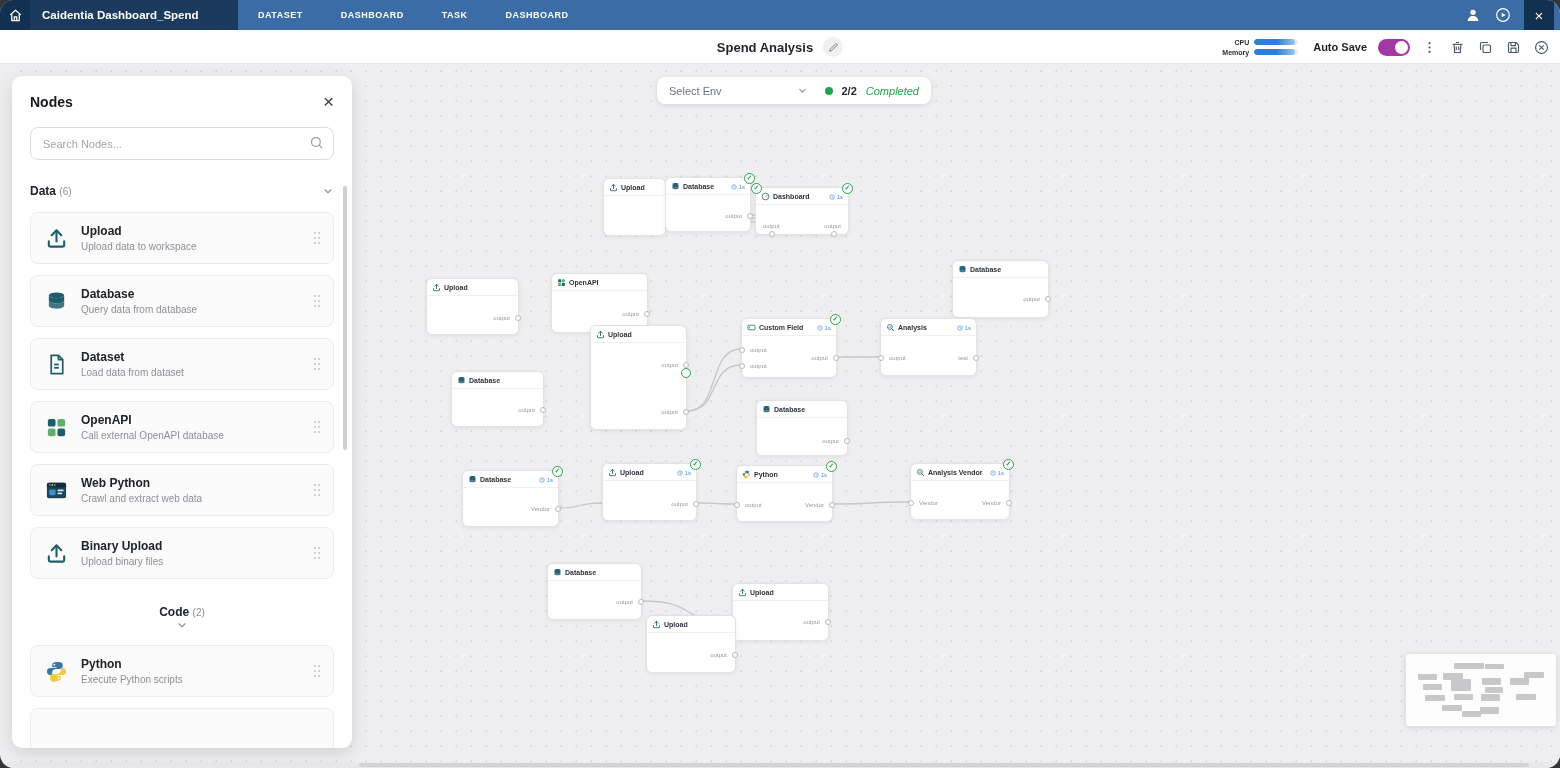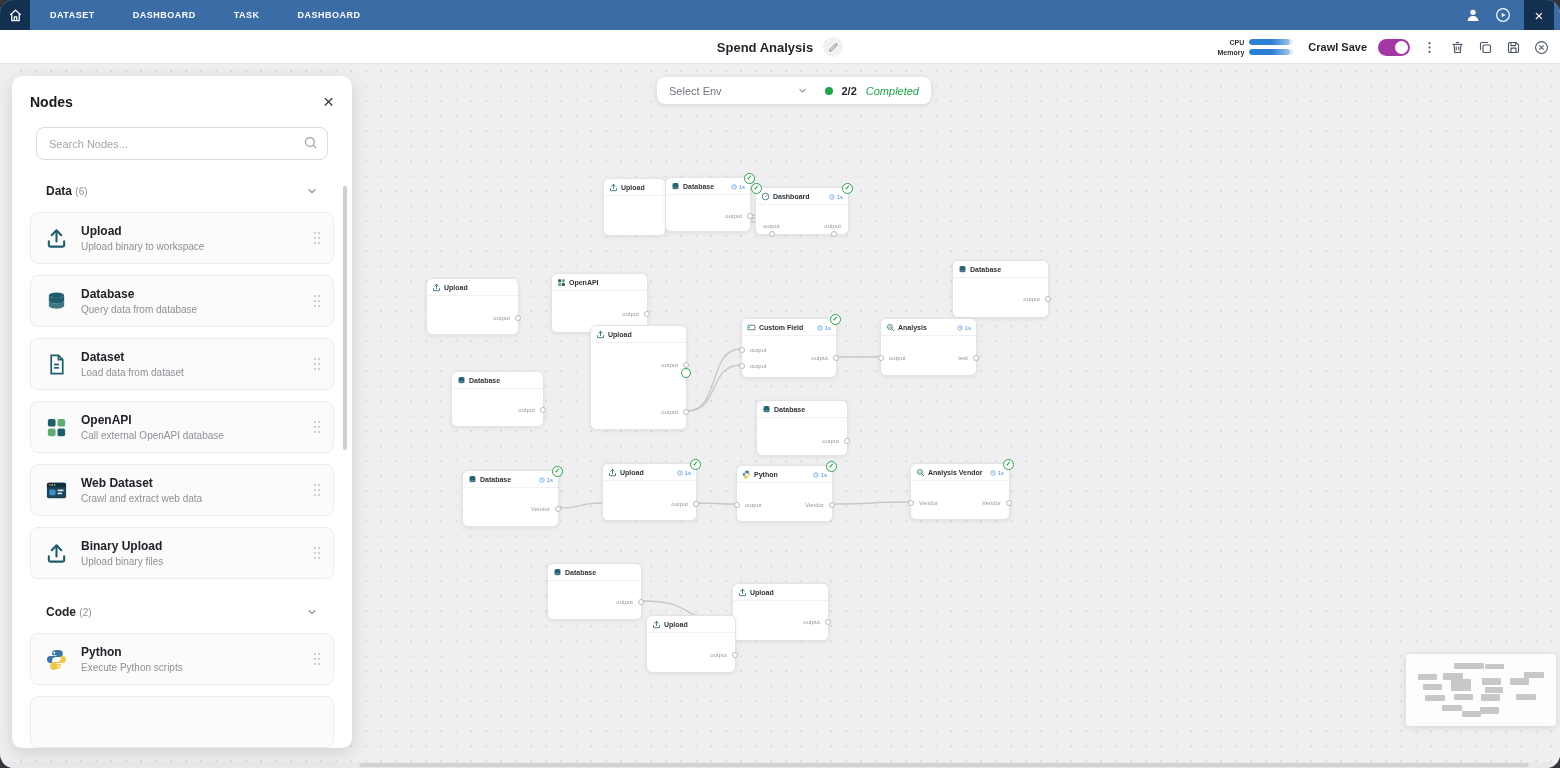--- a/index.html
+++ b/index.html
@@ -69,34 +69,34 @@
   .minimap { position:absolute; right:18px; bottom:36px; width:150px; height:72px; background:#fdfdfd; border-radius:3px;
              box-shadow:0 1px 6px rgba(0,0,0,.12); z-index:6; }
   .minimap i { position:absolute; background:#c8c8ca; border-radius:1px; }
 
   
   .panel { position:absolute; left:12px; top:76px; width:340px; height:672px; background:#fff; border-radius:10px;
            box-shadow:0 5px 18px rgba(0,0,0,.13); z-index:10; display:flex; flex-direction:column; padding-top:16px; overflow:hidden; }
   .panel-head { display:flex; align-items:center; justify-content:space-between; margin:0 18px; }
   .panel-title { font-size:14px; font-weight:bold; color:#17191c; }
   .panel-close { font-size:19px; color:#3c4046; cursor:pointer; line-height:1; }
-  .search-wrap { position:relative; margin:16px 24px 0;border-radius:10px; }
+  .search-wrap { position:relative; margin:16px 18px 0;border-radius:10px; }
   .search-input { width:100%; height:33px; border:1px solid #dcdcdf; border-radius:8px; padding:0 32px 0 12px;
                   font-size:11px; color:#333; outline:none; font-family:"Liberation Sans", sans-serif; }
   .search-input::placeholder { color:#a2a5aa; }
   .search-icon { position:absolute; right:10px; top:8px; width:15px; height:15px; }
   .search-icon svg { width:15px; height:15px; }
   .side-scroll { flex:1; overflow:hidden; padding:18px 18px 0; position:relative; }
-  .sec-header { display:flex; align-items:center; justify-content:space-between; margin:6px 16px 14px; cursor:pointer; }
+  .sec-header { display:flex; align-items:center; justify-content:space-between; margin:6px 0 14px; cursor:pointer; }
   .sec-label { font-size:12px; font-weight:bold; color:#202327; }
   .sec-label em { font-style:normal; font-weight:normal; font-size:10px; color:#8d9095; }
   .sec-chev svg { width:12px; height:12px; display:block; }
   .side-item { height:52px; margin-bottom:11px; background:#fbfbfc; border:1px solid #ececee; border-radius:8px;
                display:flex; align-items:center; padding:0 12px 0 14px; cursor:grab; }
-  .side-item + .sec-header { margin-top:26px; }
+  .side-item + .sec-header { margin-top:26px;flex-direction:column; }
   .side-icon { width:23px; height:23px; flex:none; }
   .side-icon svg { width:100%; height:100%; display:block; }
   .side-texts { display:flex; flex-direction:column; margin-left:13px; gap:3px; }
   .side-name { font-size:12px; font-weight:bold; color:#202327; }
   .side-desc { font-size:10px; color:#8d9095; }
   .drag-handle { margin-left:auto; width:8px; height:14px; position:relative; cursor:grab; }
   .drag-handle i { position:absolute; left:1px; top:1px; width:2px; height:2px; border-radius:50%; background:#c2c3c6;
                    box-shadow:0 5px 0 #c2c3c6, 0 10px 0 #c2c3c6, 4px 0 0 #c2c3c6, 4px 5px 0 #c2c3c6, 4px 10px 0 #c2c3c6; }
   .side-item.partial { margin-bottom:0; }
   .panel-scrollbar { position:absolute; right:5px; top:110px; width:4px; height:264px; border-radius:2px; background:#cfcfd2; cursor:pointer; }
@@ -112,20 +112,21 @@
   <div class="topnav">
     <div class="home-btn">
       <span>
           <svg viewBox="0 0 24 24" fill="none" stroke="#fff" stroke-width="2" stroke-linejoin="round" style="width:15px;height:15px;display:block">
             <path d="M3.5 11L12 3.5L20.5 11"></path>
             <path d="M6 9.5V20h12V9.5"></path>
             <path d="M10 20v-6h4v6"></path>
           </svg>
         </span>
     </div>
+    <div class="brand">Caidentia Dashboard_Spend</div>
     <div class="nav-items" id="nav-items">
         <span class="nav-item">DATASET</span>
         <span class="nav-item">DASHBOARD</span>
         <span class="nav-item">TASK</span>
         <span class="nav-item">DASHBOARD</span>
       </div>
     <div class="nav-right">
       <span class="nav-icon">
           <svg viewBox="0 0 24 24" fill="#fff">
             <circle cx="12" cy="8" r="4"></circle>
@@ -159,21 +160,21 @@
               <i></i>
             </div>
           </div>
         <div class="meter-row">
             <span>Memory</span>
             <div class="meter">
               <i></i>
             </div>
           </div>
       </div>
-      <span class="autosave-label">Crawl Save</span>
+      <span class="autosave-label">Auto Save</span>
       <div class="toggle" id="autosave-toggle" style="background: rgb(162, 56, 164);">
           <i></i>
         </div>
       <span class="tb-icon">
           <svg viewBox="0 0 24 24" fill="#4b5563">
             <circle cx="12" cy="5" r="1.7"></circle>
             <circle cx="12" cy="12" r="1.7"></circle>
             <circle cx="12" cy="19" r="1.7"></circle>
           </svg>
         </span>
@@ -610,21 +611,21 @@
         <div class="side-item">
           <span class="side-icon">
             <svg viewBox="0 0 24 24" fill="none" stroke="#1f5d6b" stroke-width="2.2" stroke-linecap="round" stroke-linejoin="round">
               <path d="M12 15V4"></path>
               <path d="M7 8.5L12 3.5L17 8.5"></path>
               <path d="M4 15v4a1.5 1.5 0 0 0 1.5 1.5h13A1.5 1.5 0 0 0 20 19v-4"></path>
             </svg>
           </span>
           <span class="side-texts">
             <span class="side-name">Upload</span>
-            <span class="side-desc">Upload binary to workspace</span>
+            <span class="side-desc">Upload data to workspace</span>
           </span>
           <span class="drag-handle">
             <i></i>
           </span>
         </div>
         <div class="side-item">
           <span class="side-icon">
             <svg viewBox="0 0 24 24" fill="#1f5d6b">
               <ellipse cx="12" cy="5.5" rx="8" ry="3"></ellipse>
               <path d="M4 5.5V11c0 1.66 3.58 3 8 3s8-1.34 8-3V5.5c0 1.66-3.58 3-8 3s-8-1.34-8-3z"></path>
@@ -680,21 +681,21 @@
               <path d="M2 6a2 2 0 0 1 2-2h16a2 2 0 0 1 2 2v2.5H2z" fill="#0f2f40"></path>
               <circle cx="5" cy="6.2" r=".9" fill="#e06666"></circle>
               <circle cx="7.6" cy="6.2" r=".9" fill="#e3c24d"></circle>
               <circle cx="10.2" cy="6.2" r=".9" fill="#5cb55c"></circle>
               <rect x="4.5" y="11" width="6.5" height="6" rx="1" fill="#3f8fc4"></rect>
               <rect x="13" y="11" width="6.5" height="1.8" rx=".9" fill="#cfe3ee"></rect>
               <rect x="13" y="14.2" width="5" height="1.8" rx=".9" fill="#cfe3ee"></rect>
             </svg>
           </span>
           <span class="side-texts">
-            <span class="side-name">Web Dataset</span>
+            <span class="side-name">Web Python</span>
             <span class="side-desc">Crawl and extract web data</span>
           </span>
           <span class="drag-handle">
             <i></i>
           </span>
         </div>
         <div class="side-item">
           <span class="side-icon">
             <svg viewBox="0 0 24 24" fill="none" stroke="#1f5d6b" stroke-width="2.2" stroke-linecap="round" stroke-linejoin="round">
               <path d="M12 15V4"></path>

